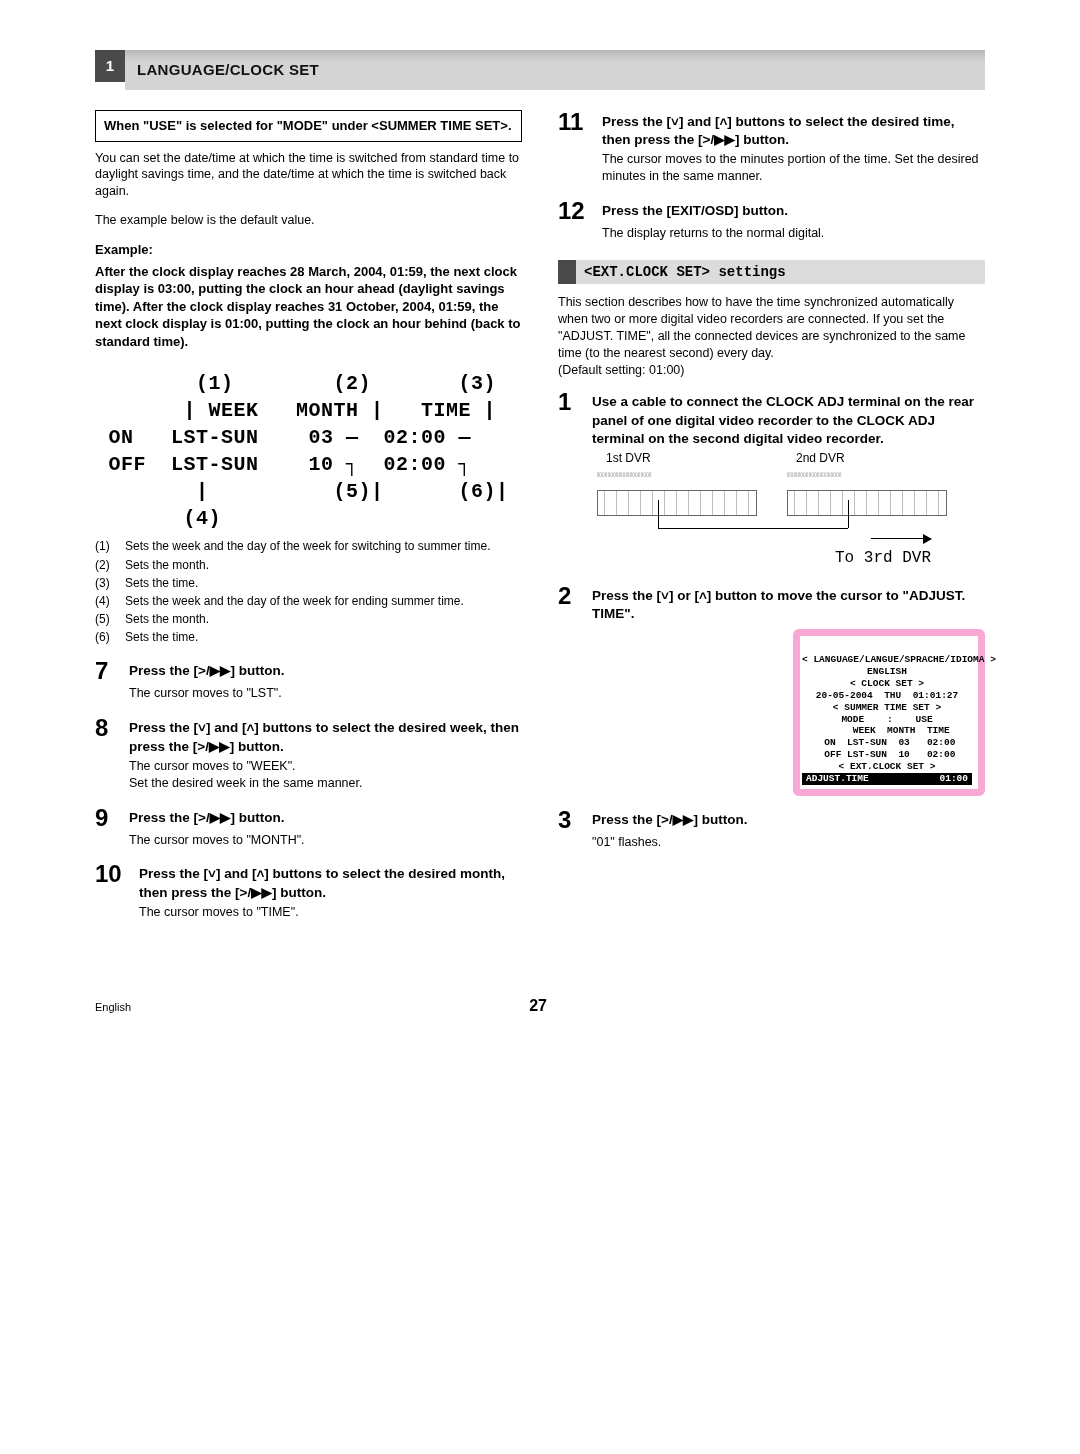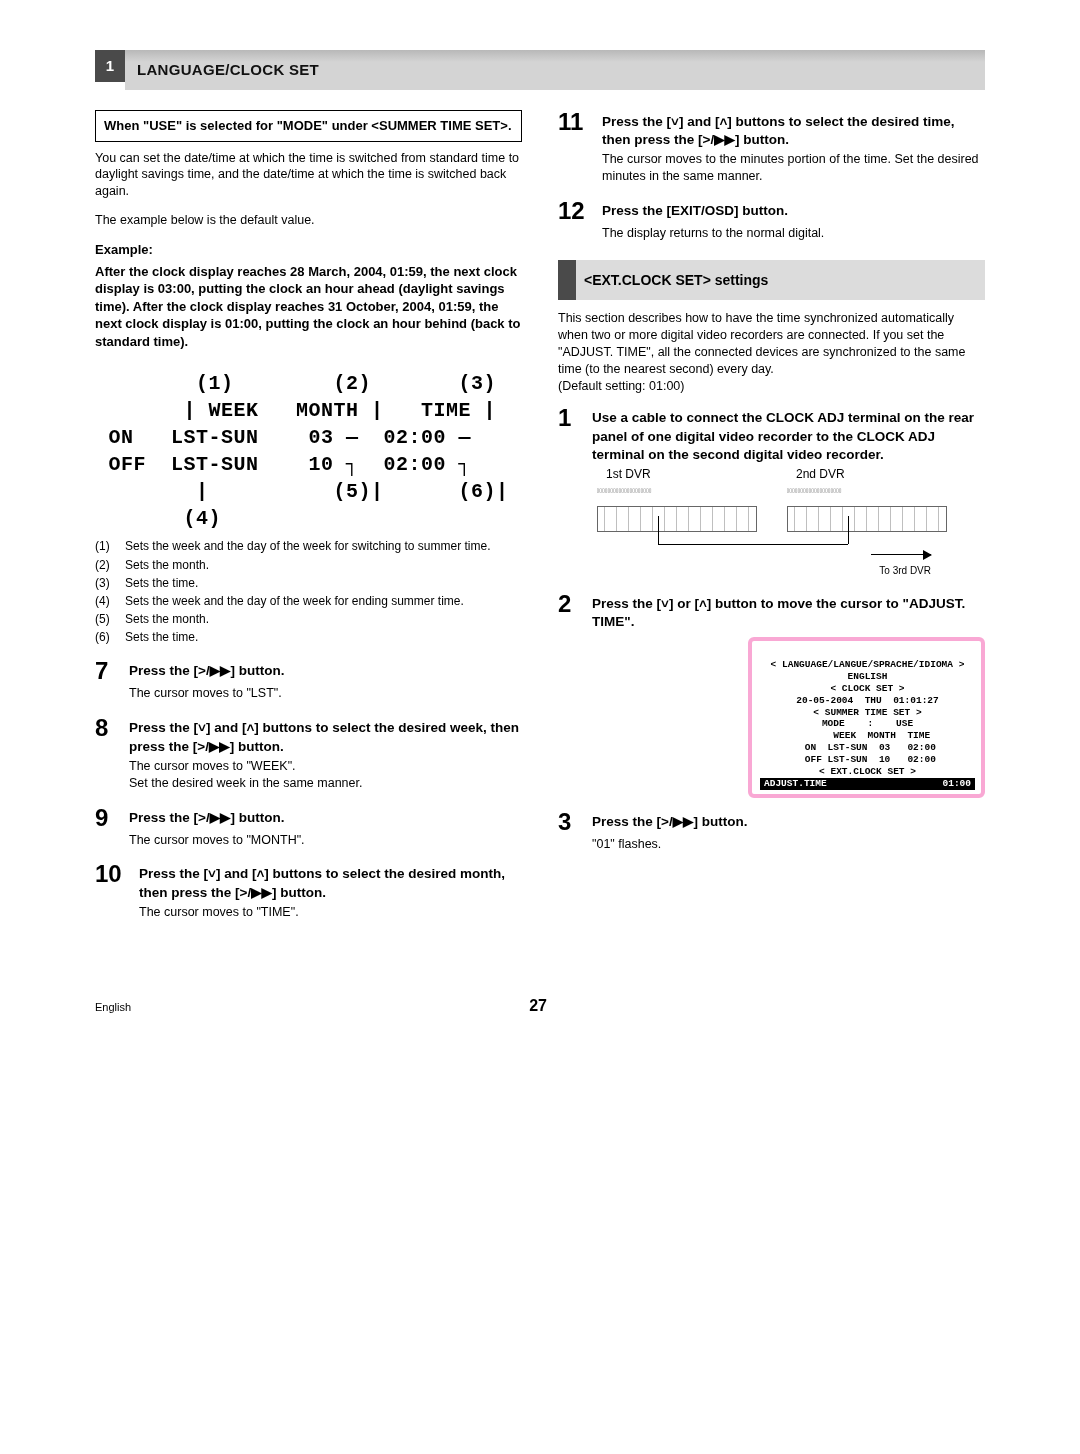--- a/index.html
+++ b/index.html
@@ -74,23 +74,24 @@
   .step { display: flex; margin-bottom: 2px; }
   .step-num { font-size: 24px; font-weight: bold; width: 34px; flex-shrink: 0; line-height: 1; }
   .step-num.wide { width: 44px; }
   .step-head { font-weight: bold; font-size: 13.5px; padding-top: 3px; }
   .step-body { font-size: 12.5px; margin: 2px 0 14px 34px; }
   .step-body.wide { margin-left: 44px; }
 
   .sub-header {
     position: relative;
     margin: 18px 0 10px 0;
-    height: 40px;
+    height: 24px;
     display: flex;
     align-items: stretch;
+    font-family: Liberation Mono, monospace;
   }
   .sub-header .blk { width: 18px; background: #4a4a4a; }
   .sub-header .strip {
     flex: 1; background: #dcdcdc;
     display: flex; align-items: center; padding-left: 8px;
     font-weight: bold; font-size: 14px;
   }
 
   .dvr-row { display: flex; justify-content: center; gap: 30px; margin: 6px 0 2px 0; }
   .dvr-caption-row { display: flex; gap: 30px; font-size: 12px; margin-left: 48px; }
@@ -114,31 +115,31 @@
   .dvr-arrow {
     position: absolute; right: 0; top: 10px; width: 150px; border-top: 1px solid #000;
   }
   .dvr-arrow::after {
     content: ""; position: absolute; right: -1px; top: -5px;
     border-left: 9px solid #000; border-top: 5px solid transparent; border-bottom: 5px solid transparent;
   }
   .dvr-link-vert {
     position: absolute; left: 56px; top: -18px; height: 28px; border-left: 1px solid #000;
   }
-  .to3rd { text-align: right; font-size: 10px; margin-right: 54px; }
+  .to3rd { text-align: right; font-size: 16px; margin-right: 54px; font-family: Liberation Mono, monospace; }
 
   .screen-box {
-    border: 4px solid #f9a8d4;
+    border: 7px solid #f9a8d4;
     border-radius: 6px;
     font-family: "Courier New", monospace;
     font-size: 9.5px;
     font-weight: bold;
-    width: 237px;
+    width: 192px;
     margin: 6px 0 12px auto;
-    padding: 6px 6px 4px 8px;
+    padding: 6px 6px 4px 2px;
     line-height: 1.25;
     text-align: center;
     white-space: pre;
   }
   .screen-box .inv-row { display: flex; justify-content: space-between; background:#000; color:#fff; padding: 0 4px; }
 
   .footer {
     display: flex; justify-content: space-between; align-items: baseline;
     margin-top: 60px; font-size: 11px;
   }

